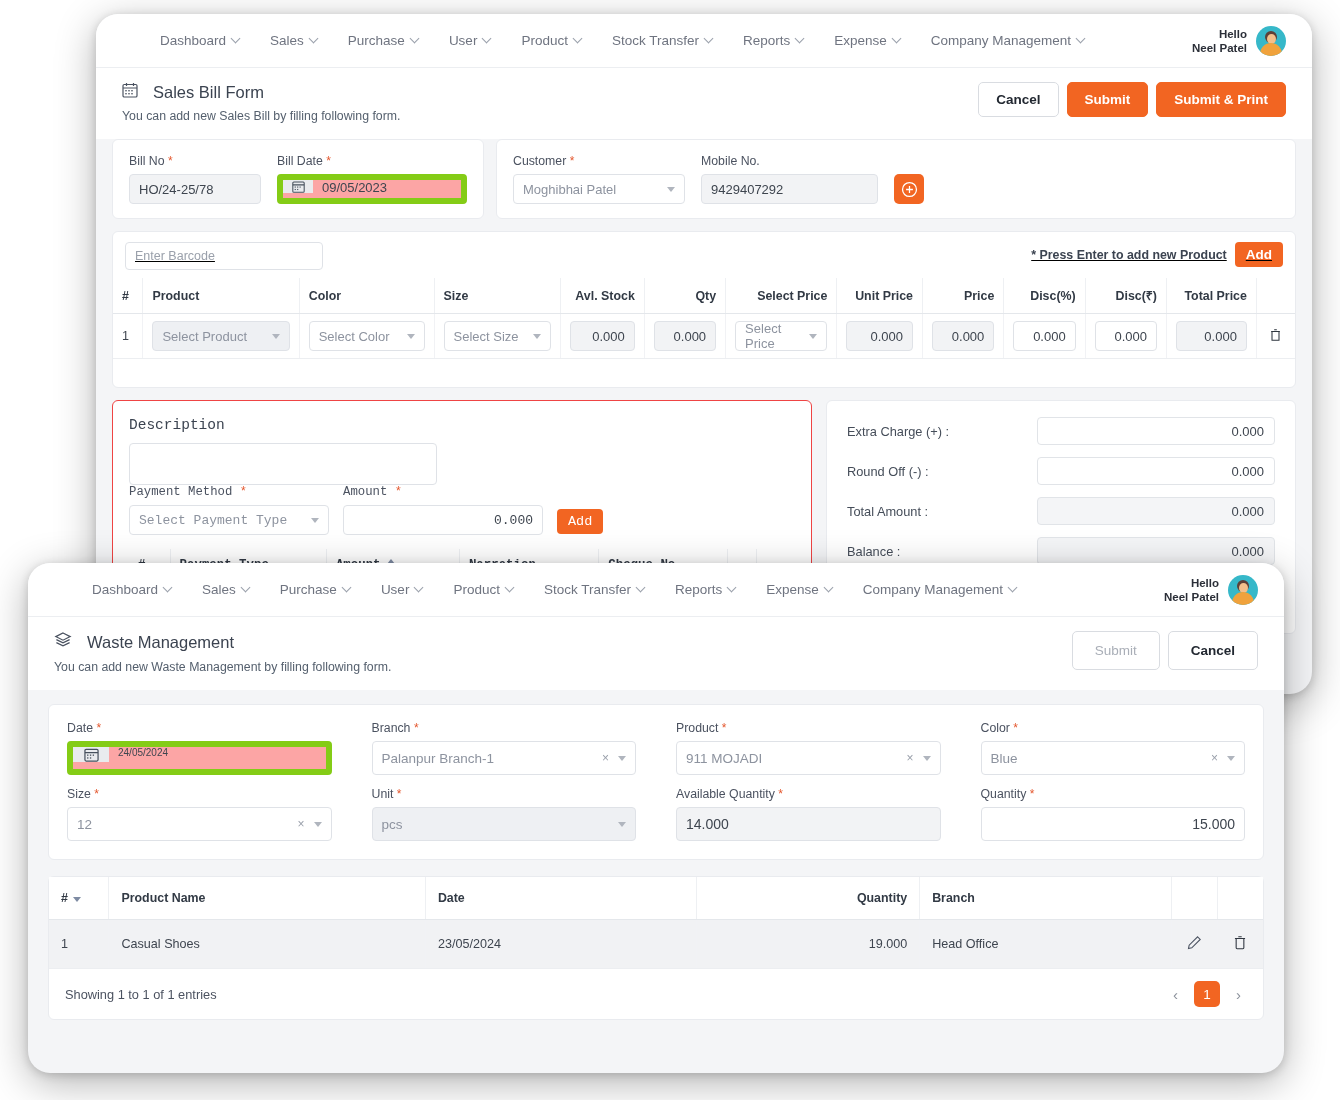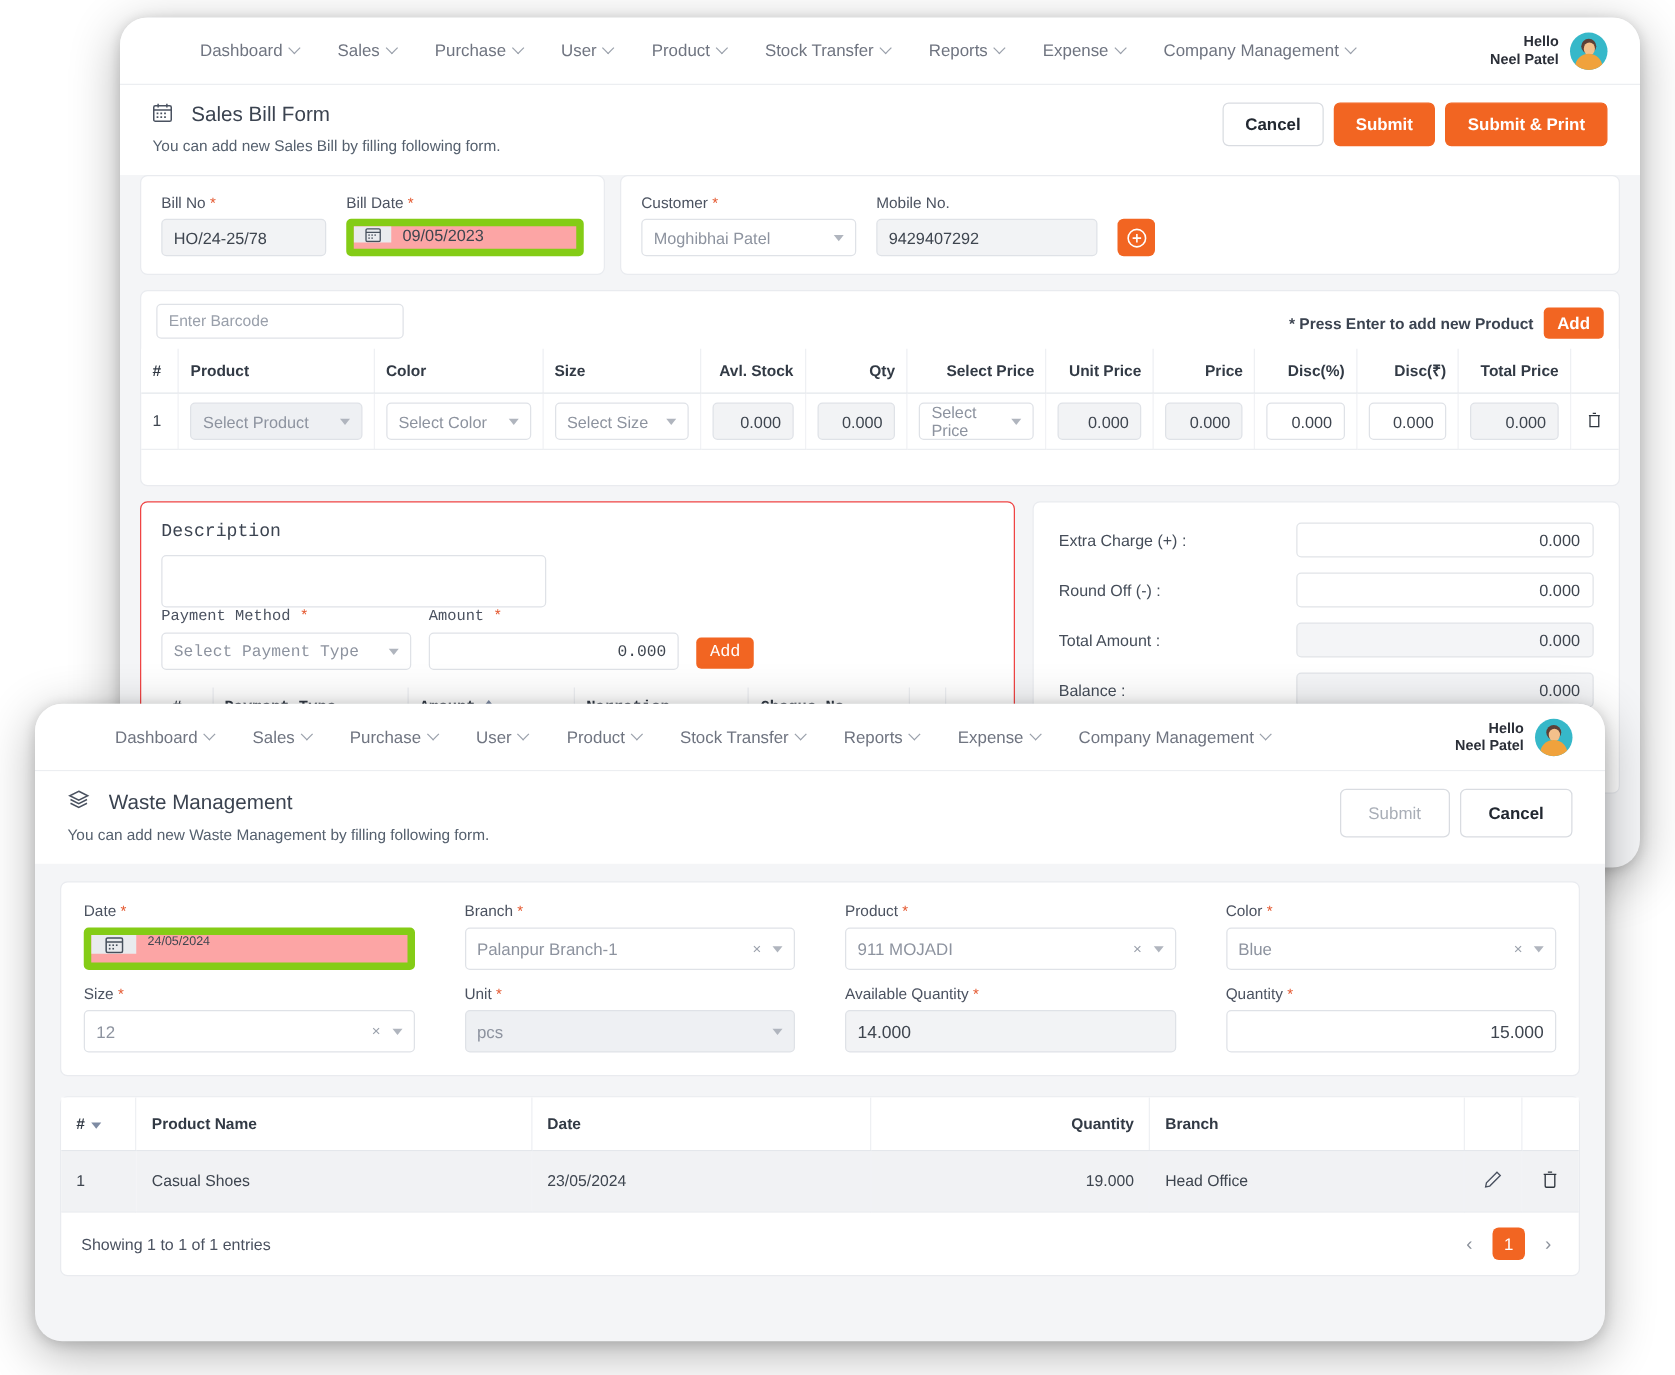--- a/index.html
+++ b/index.html
@@ -118,21 +118,21 @@
   .icon-btn { color:#555c66; cursor:pointer; font-size:14px; }
 
   
   .topcards { display:flex; gap:12px; }
   .bill-card { width: 372px; padding: 14px 16px; display:flex; gap: 16px;}
   .cust-card { flex:1; padding: 14px 16px; display:flex; gap: 16px; align-items:flex-end;}
   .plus-btn {
     width:30px;height:30px;border-radius:5px;background:#f26522;color:#fff;
     display:flex;align-items:center;justify-content:center;font-size:16px;flex:none;
   }
-  .barcode-row { display:flex; align-items:flex-end; padding: 10px 12px 8px 12px;}
+  .barcode-row { display:flex; align-items:flex-start; padding: 10px 12px 8px 12px; text-decoration: underline;}
   .barcode-inp { width:198px; height:28px; border:1px solid #dfe2e7; border-radius:4px;
                  font-size:12.5px; color:#9aa0ab; padding:0 9px; display:flex; align-items:center;}
   .hint { margin-left:auto; font-size:12.4px; color:#3b4350; font-weight:bold; display:flex; align-items:center; gap:8px;}
   .addbtn { background:#f26522; color:#fff; border-radius:4px; padding:5px 11px; font-size:13.5px;}
 
   .lower { display:flex; gap:14px; margin-top:12px; align-items:flex-start;}
   .lower-left { flex: 1 1 690px; background:#fff; border:1px solid #ef4444; border-radius:6px; padding:14px 16px 0 16px;font-family:Liberation Mono, monospace;}
   .lower-right { flex: 0 0 470px; background:#fff; border:1px solid #e9ebef; border-radius:6px; padding:16px 20px;}
   .sect-title { font-size:14.5px; color:#3b4350; margin: 2px 0 10px 0;}
   .desc-box { width:308px; height:42px; border:1px solid #dfe2e7; border-radius:4px; background:#fff;}

